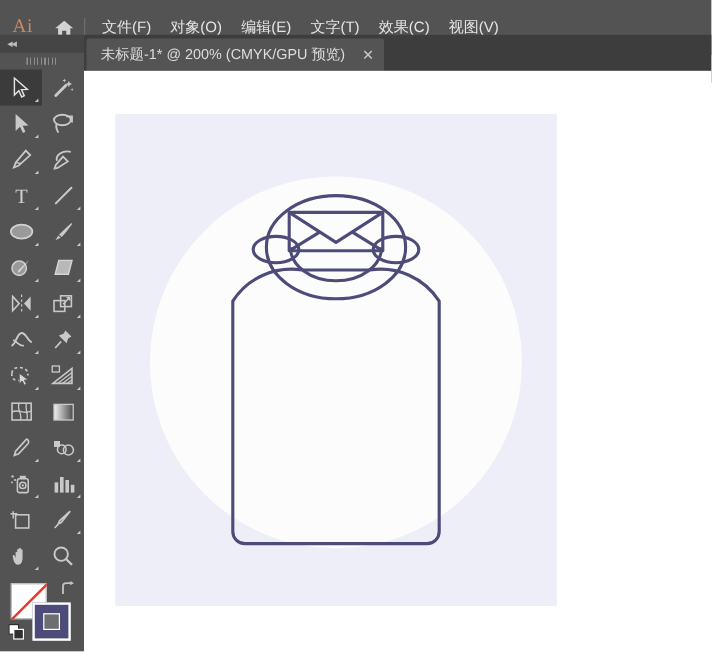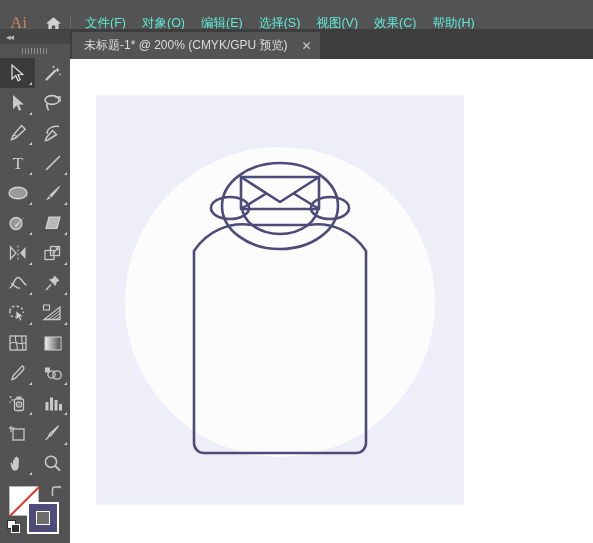--- a/index.html
+++ b/index.html
@@ -55,21 +55,21 @@
     height: 17px;
     background: #6d6d6d;
     margin: 0 6px 0 2px;
   }
   .menu-items {
     display: flex;
     align-items: center;
     height: 29px;
   }
   .menu-item {
-    color: #5eead4;
+    color: #e5e5e5;
     font-size: 12.5px;
     padding: 0 8px;
     height: 29px;
     line-height: 29px;
     white-space: nowrap;
     cursor: default;
   }
 
   
   .tabstrip {
@@ -253,24 +253,23 @@
     <div class="home-btn">
       <svg width="17" height="15" viewBox="0 0 17 15" aria-hidden="true">
         <path d="M8.5 1.2 L16 7.6 L13.6 7.6 L13.6 13.8 L10.2 13.8 L10.2 9.6 L6.8 9.6 L6.8 13.8 L3.4 13.8 L3.4 7.6 L1 7.6 Z" fill="#d2d2d2"></path>
       </svg>
     </div>
     <div class="menu-div"></div>
     <div class="menu-items">
       <div class="menu-item">文件(F)</div>
       <div class="menu-item">对象(O)</div>
       <div class="menu-item">编辑(E)</div>
-      <div class="menu-item">选择(S)</div>
+      <div class="menu-item">文字(T)</div>
+      <div class="menu-item">效果(C)</div>
       <div class="menu-item">视图(V)</div>
-      <div class="menu-item">效果(C)</div>
-      <div class="menu-item">帮助(H)</div>
     </div>
   </div>
 
   <div class="tabstrip">
     <div class="doc-tab">
       <span class="doc-tab-title">未标题-1* @ 200% (CMYK/GPU 预览)</span>
       <span class="doc-tab-close">✕</span>
     </div>
   </div>
 

